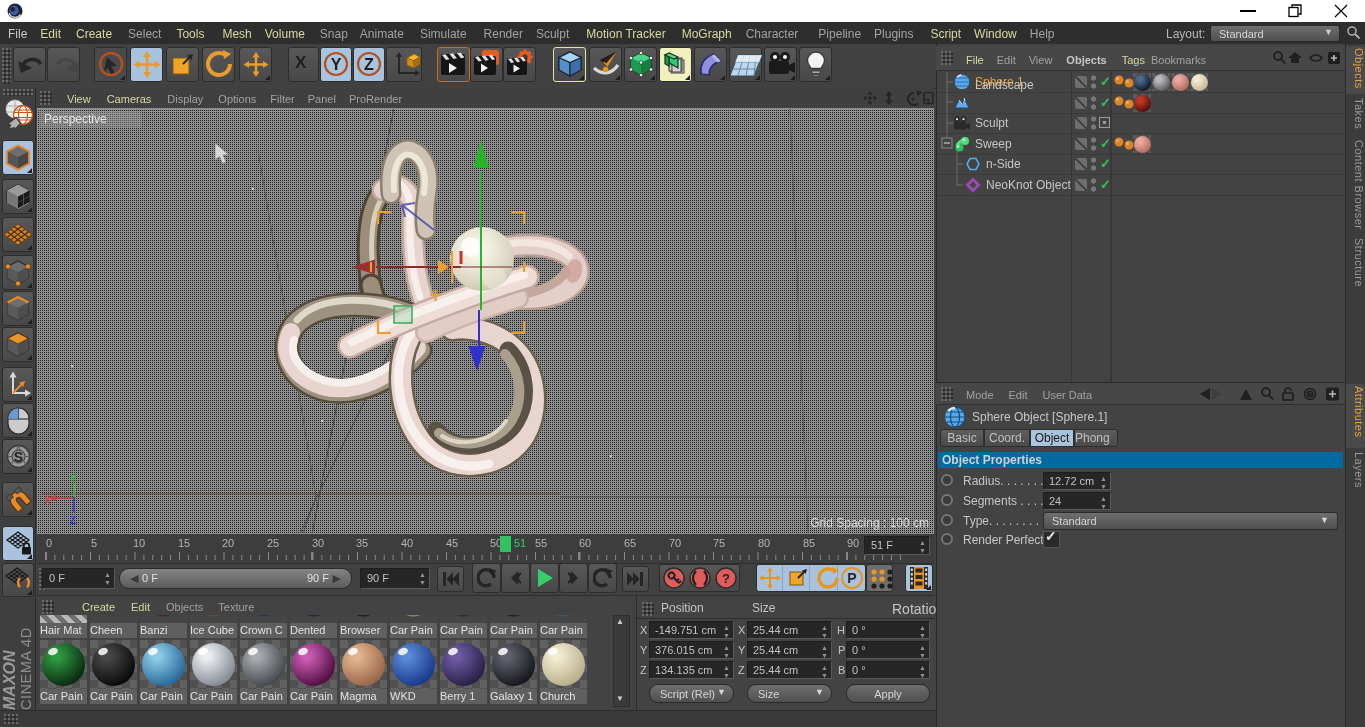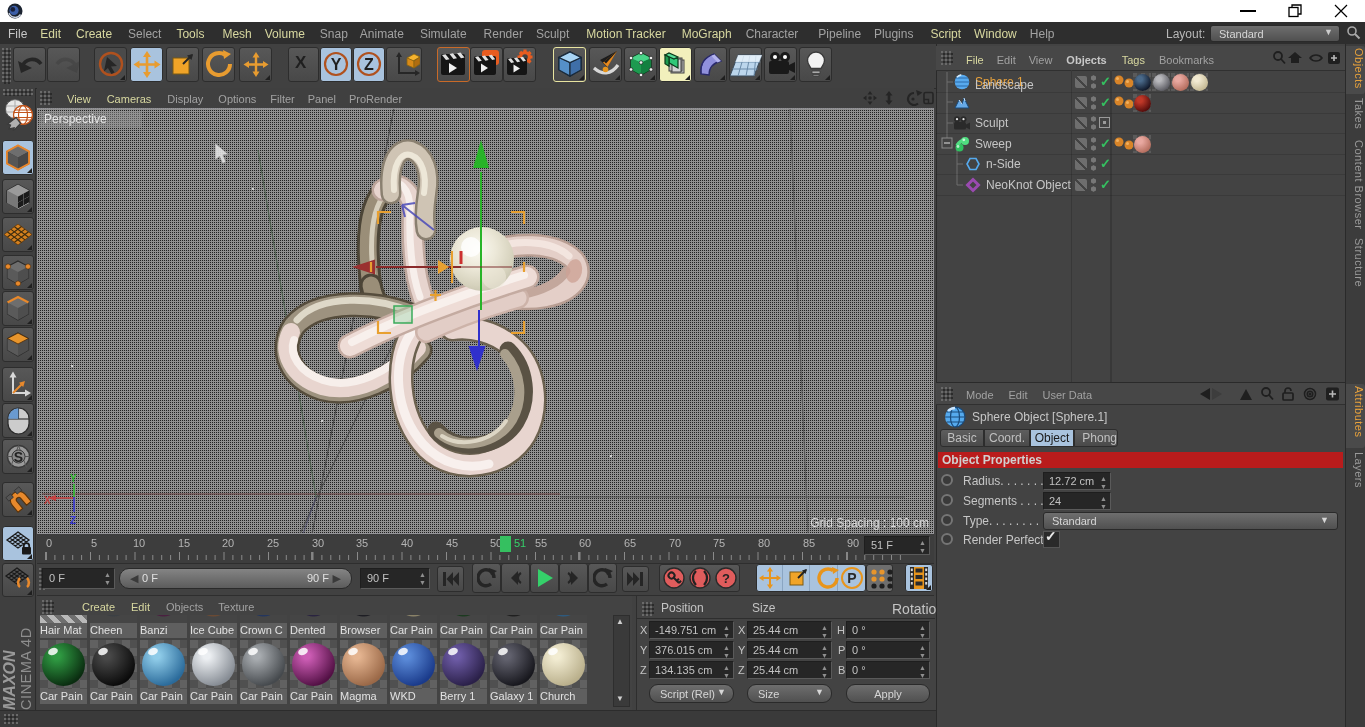--- a/index.html
+++ b/index.html
@@ -881,21 +881,21 @@
     </div>
 <div class="ddn" style="left:846px;top:684px;width:84px;height:19px;border-radius:9px;text-align:center;line-height:18px">Apply</div>
 
 <div class="abs" style="left:0;top:710px;width:936px;height:17px;background:#3a3a3a;border-top:1px solid #2c2c2c"></div>
 <div class="abs grip" style="left:4px;top:714px;width:14px;height:10px"></div>
 
 <div class="abs" style="left:936px;top:44px;width:409px;height:683px;background:#434343;border-left:1px solid #2a2a2a;box-sizing:border-box"></div>
 
 <div class="abs" style="left:936px;top:46px;width:409px;height:24px;background:#474747;border-bottom:1px solid #303030"></div>
 <div class="abs grip" style="left:941px;top:51px;width:12px;height:14px"></div>
-<div class="abs mnu" style="left:966px;top:54px;font-size:11px"><span class="yel">File</span><span style="margin-left:13px">Edit</span><span style="margin-left:13px">View</span><span class="wht" style="margin-left:14px;font-weight:bold">Objects</span><span class="yel" style="margin-left:15px">Tags</span><span style="margin-left:14px">Bookmarks</span></div>
+<div class="abs mnu" style="left:966px;top:54px;font-size:11px"><span class="yel">File</span><span style="margin-left:13px">Edit</span><span style="margin-left:13px">View</span><span class="wht" style="margin-left:14px;font-weight:bold">Objects</span><span class="yel" style="margin-left:15px">Tags</span><span style="margin-left:6px">Bookmarks</span></div>
 <svg class="abs" style="left:1272px;top:50px" width="70" height="16" viewBox="0 0 70 16">
       <g fill="none" stroke="#1f1f1f" stroke-width="1.8">
         <circle cx="6" cy="6" r="4"></circle>
         <path d="M9 9l4 4.5"></path>
         <path d="M26 2l7 6h-3v5h-8V8h-3z" fill="#1f1f1f" stroke="none" transform="translate(-3 0)"></path>
         <path d="M38 8c3-4 9-4 12 0c-3 4-9 4-12 0z" stroke-width="1.6"></path>
         <rect x="56" y="2" width="12" height="12" fill="#1f1f1f" stroke="none" rx="2"></rect>
         <path d="M62 5v6M59 8h6" stroke="#b8b8b8" stroke-width="1.6"></path>
       </g>
     </svg>
@@ -1044,22 +1044,22 @@
 <svg class="abs" style="left:944px;top:406px" width="22" height="22" viewBox="0 0 22 22">
       <circle cx="11" cy="11" r="10" fill="#55aaee"></circle>
       <path d="M11 1a10 10 0 0 1 0 20M1 11h20M2.8 6h16.4M2.8 16h16.4" fill="none" stroke="#1a4a7a" stroke-width="1.2"></path>
       <ellipse cx="11" cy="11" rx="4.5" ry="10" fill="none" stroke="#1a4a7a" stroke-width="1.2"></ellipse>
       <path d="M4 5a10 10 0 0 1 7-3" stroke="#cce6ff" stroke-width="2.5" fill="none"></path>
     </svg>
 <div class="abs" style="left:972px;top:410px;font-size:12px;color:#c6c6c6">Sphere Object [Sphere.1]</div>
 <div class="abs" style="left:940px;top:429px;width:44px;height:18px;background:linear-gradient(#5e5e5e,#4a4a4a);border:1px solid #2d2d2d;border-radius:3px 0 0 3px;color:#c0c0c0;font-size:12px;text-align:center;line-height:17px;box-sizing:border-box">Basic</div>
 <div class="abs" style="left:984px;top:429px;width:46px;height:18px;background:linear-gradient(#5e5e5e,#4a4a4a);border:1px solid #2d2d2d;color:#c0c0c0;font-size:12px;text-align:center;line-height:17px;box-sizing:border-box">Coord.</div>
 <div class="abs" style="left:1030px;top:429px;width:44px;height:18px;background:#a9c3de;border:1px solid #2d2d2d;color:#1a1a1a;font-size:12px;text-align:center;line-height:17px;box-sizing:border-box">Object</div>
-<div class="abs" style="left:1074px;top:429px;width:44px;height:18px;background:linear-gradient(#5e5e5e,#4a4a4a);border:1px solid #2d2d2d;border-radius:0 3px 3px 0;color:#c0c0c0;font-size:12px;text-align:right;line-height:17px;box-sizing:border-box">Phong</div>
-<div class="abs" style="left:938px;top:452px;width:405px;height:16px;background:#b91c1c;color:#d0d0d0;font-size:12px;font-weight:bold;padding:1px 0 0 4px;box-sizing:border-box">Object Properties</div>
+<div class="abs" style="left:1074px;top:429px;width:44px;height:18px;background:linear-gradient(#5e5e5e,#4a4a4a);border:1px solid #2d2d2d;border-radius:0 3px 3px 0;color:#c0c0c0;font-size:12px;text-align:left;line-height:17px;box-sizing:border-box">Phong</div>
+<div class="abs" style="left:938px;top:452px;width:405px;height:16px;background:#0369a1;color:#d0d0d0;font-size:12px;font-weight:bold;padding:1px 0 0 4px;box-sizing:border-box">Object Properties</div>
 
 <div class="abs" style="left:941px;top:474px;width:12px;height:12px;border:2px solid #757575;border-radius:50%;box-sizing:border-box;background:#3a3a3a"></div>
 <div class="abs" style="left:963px;top:474px;font-size:12px;color:#c6c6c6">Radius. . . . . . .</div>
 <div class="fld" style="left:1043px;top:472px;width:68px;height:18px;line-height:16px;padding-left:5px">12.72 cm<span class="spin">▲<br>▼</span></div>
 <div class="abs" style="left:941px;top:494px;width:12px;height:12px;border:2px solid #757575;border-radius:50%;box-sizing:border-box;background:#3a3a3a"></div>
 <div class="abs" style="left:963px;top:494px;font-size:12px;color:#c6c6c6">Segments . . . .</div>
 <div class="fld" style="left:1043px;top:492px;width:68px;height:18px;line-height:16px;padding-left:5px">24<span class="spin">▲<br>▼</span></div>
 <div class="abs" style="left:941px;top:514px;width:12px;height:12px;border:2px solid #757575;border-radius:50%;box-sizing:border-box;background:#3a3a3a"></div>
 <div class="abs" style="left:963px;top:514px;font-size:12px;color:#c6c6c6">Type. . . . . . . . .</div>
 <div class="ddn" style="left:1043px;top:512px;width:295px;height:18px">

